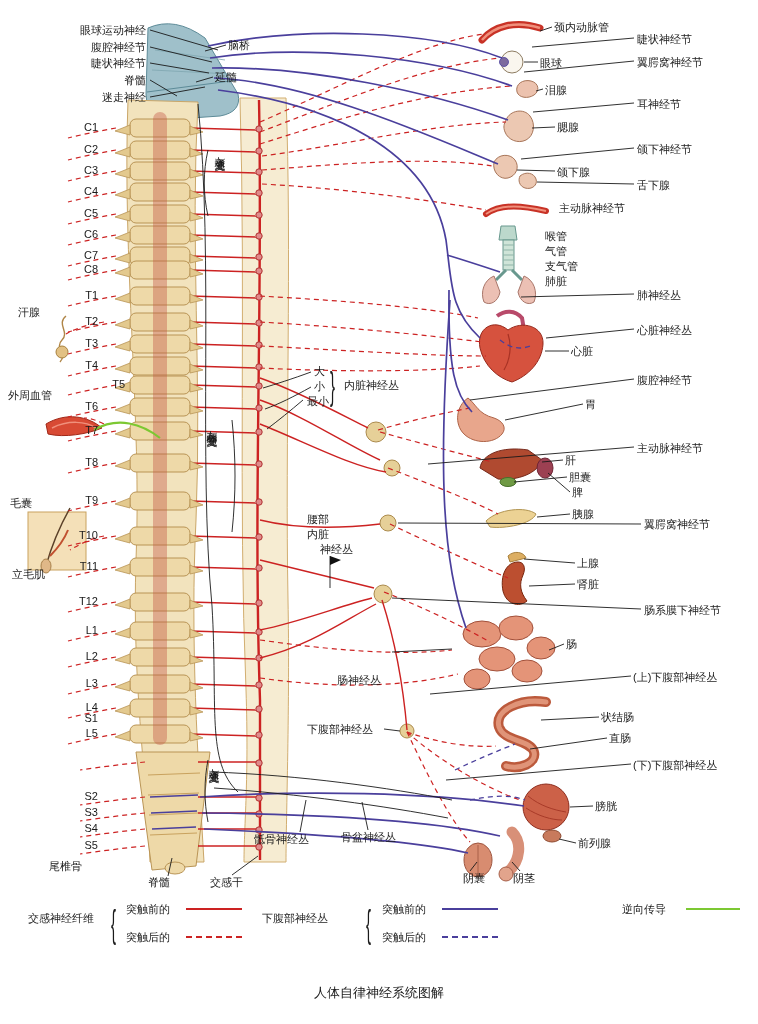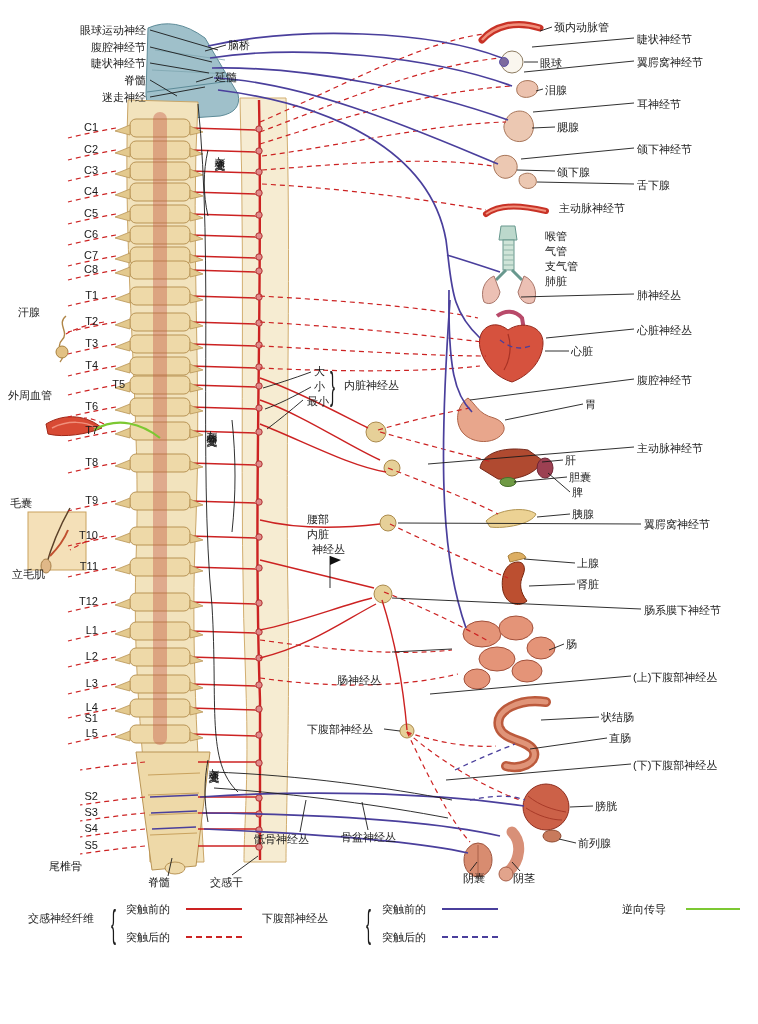--- a/index.html
+++ b/index.html
@@ -471,21 +471,21 @@
   <span class="lbl" style="left:148px;top:876px">脊髓</span>
   <span class="lbl" style="left:210px;top:876px">交感干</span>
 
   <span class="lbl" style="left:314px;top:365px">大</span>
   <span class="lbl" style="left:314px;top:380px">小</span>
   <span class="lbl" style="left:307px;top:395px">最小</span>
   <span class="brace" style="left:330px;top:363px">}</span>
   <span class="lbl" style="left:344px;top:379px">内脏神经丛</span>
   <span class="lbl" style="left:307px;top:513px">腰部</span>
   <span class="lbl" style="left:307px;top:528px">内脏</span>
-  <span class="lbl" style="left:312px;top:543px">神经丛</span>
+  <span class="lbl" style="left:320px;top:543px">神经丛</span>
   <span class="lbl" style="left:337px;top:674px">肠神经丛</span>
   <span class="lbl" style="left:307px;top:723px">下腹部神经丛</span>
   <span class="lbl" style="left:254px;top:833px">骶骨神经丛</span>
   <span class="lbl" style="left:341px;top:831px">骨盆神经丛</span>
 
   <span class="lbl" style="left:637px;top:33px">睫状神经节</span>
   <span class="lbl" style="left:637px;top:56px">翼腭窝神经节</span>
   <span class="lbl" style="left:637px;top:98px">耳神经节</span>
   <span class="lbl" style="left:637px;top:143px">颌下神经节</span>
   <span class="lbl" style="left:637px;top:179px">舌下腺</span>
@@ -536,13 +536,14 @@
     <span class="brace" style="left:366px;top:901px">{</span>
     <span class="lbl" style="left:382px;top:903px">突触前的</span>
     <div class="legend-line ll-sol-blu" style="left:442px;top:908px"></div>
     <span class="lbl" style="left:382px;top:931px">突触后的</span>
     <div class="legend-line ll-dash-blu" style="left:442px;top:936px"></div>
 
     <span class="lbl" style="left:622px;top:903px">逆向传导</span>
     <div class="legend-line ll-sol-grn" style="left:686px;top:908px;width:54px"></div>
   </div>
 
+  <div class="title" style="top:984px">人体自律神经系统图解</div>
 </div>
 
 </body></html>

